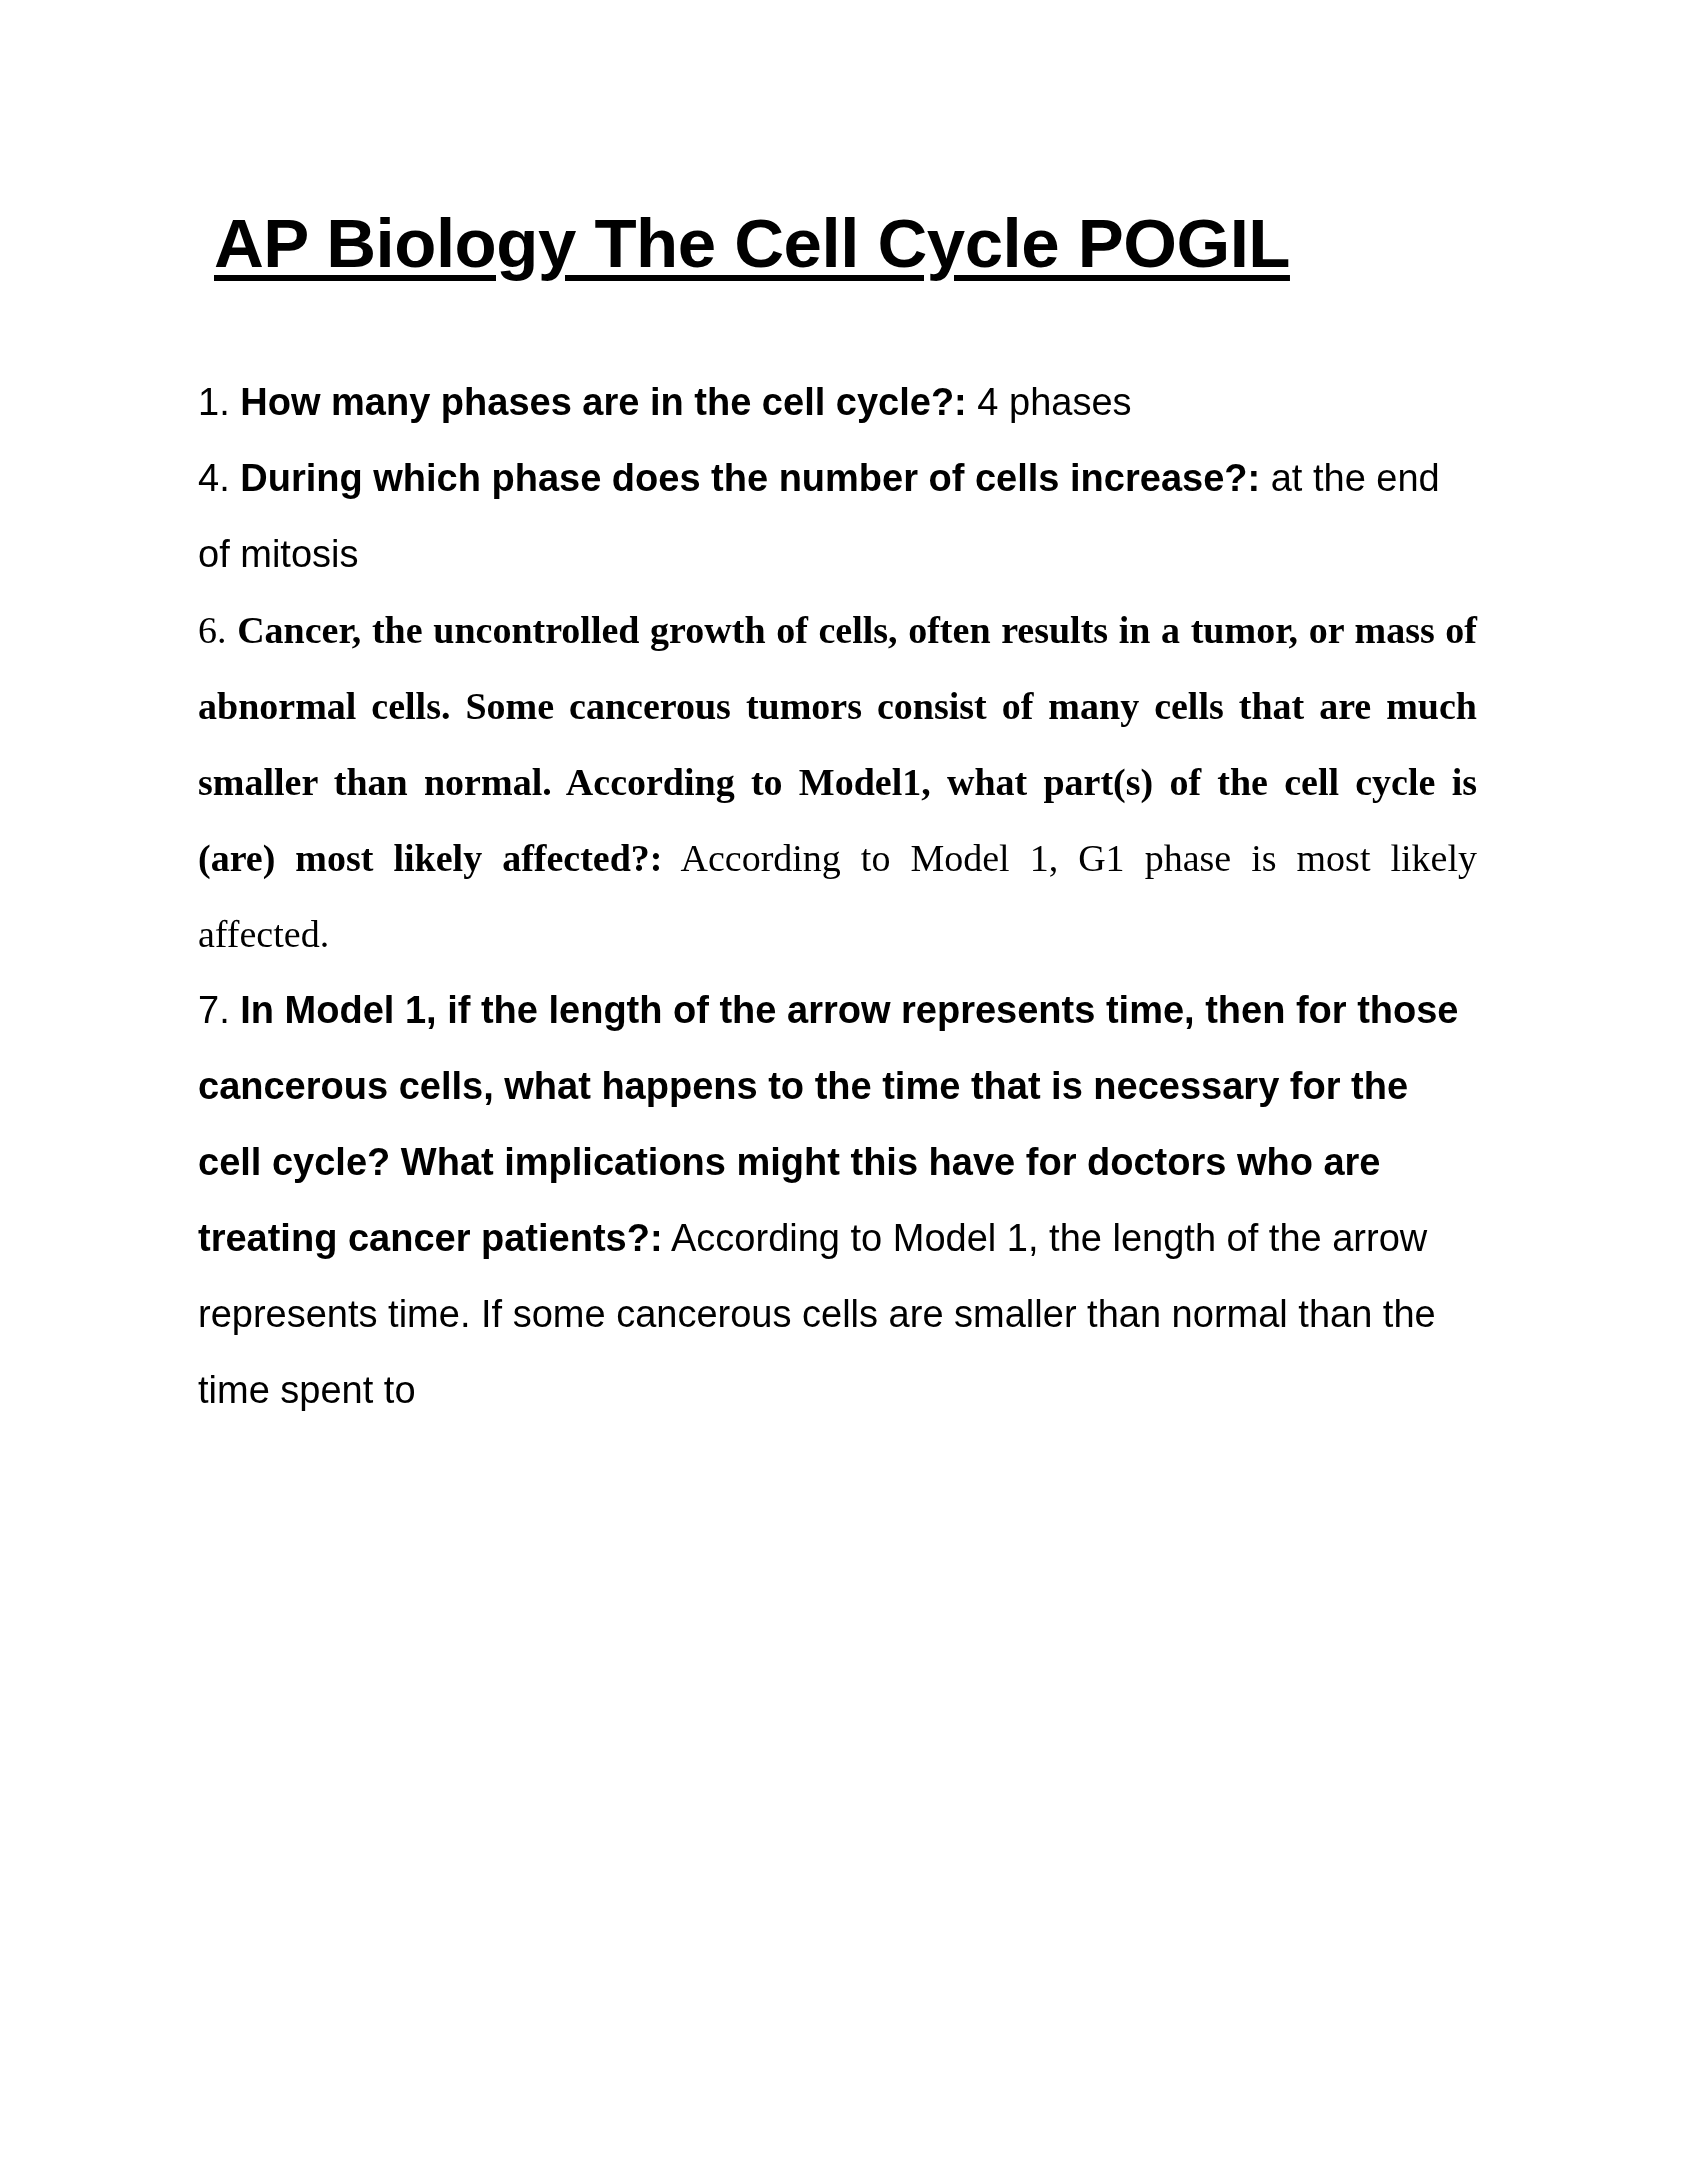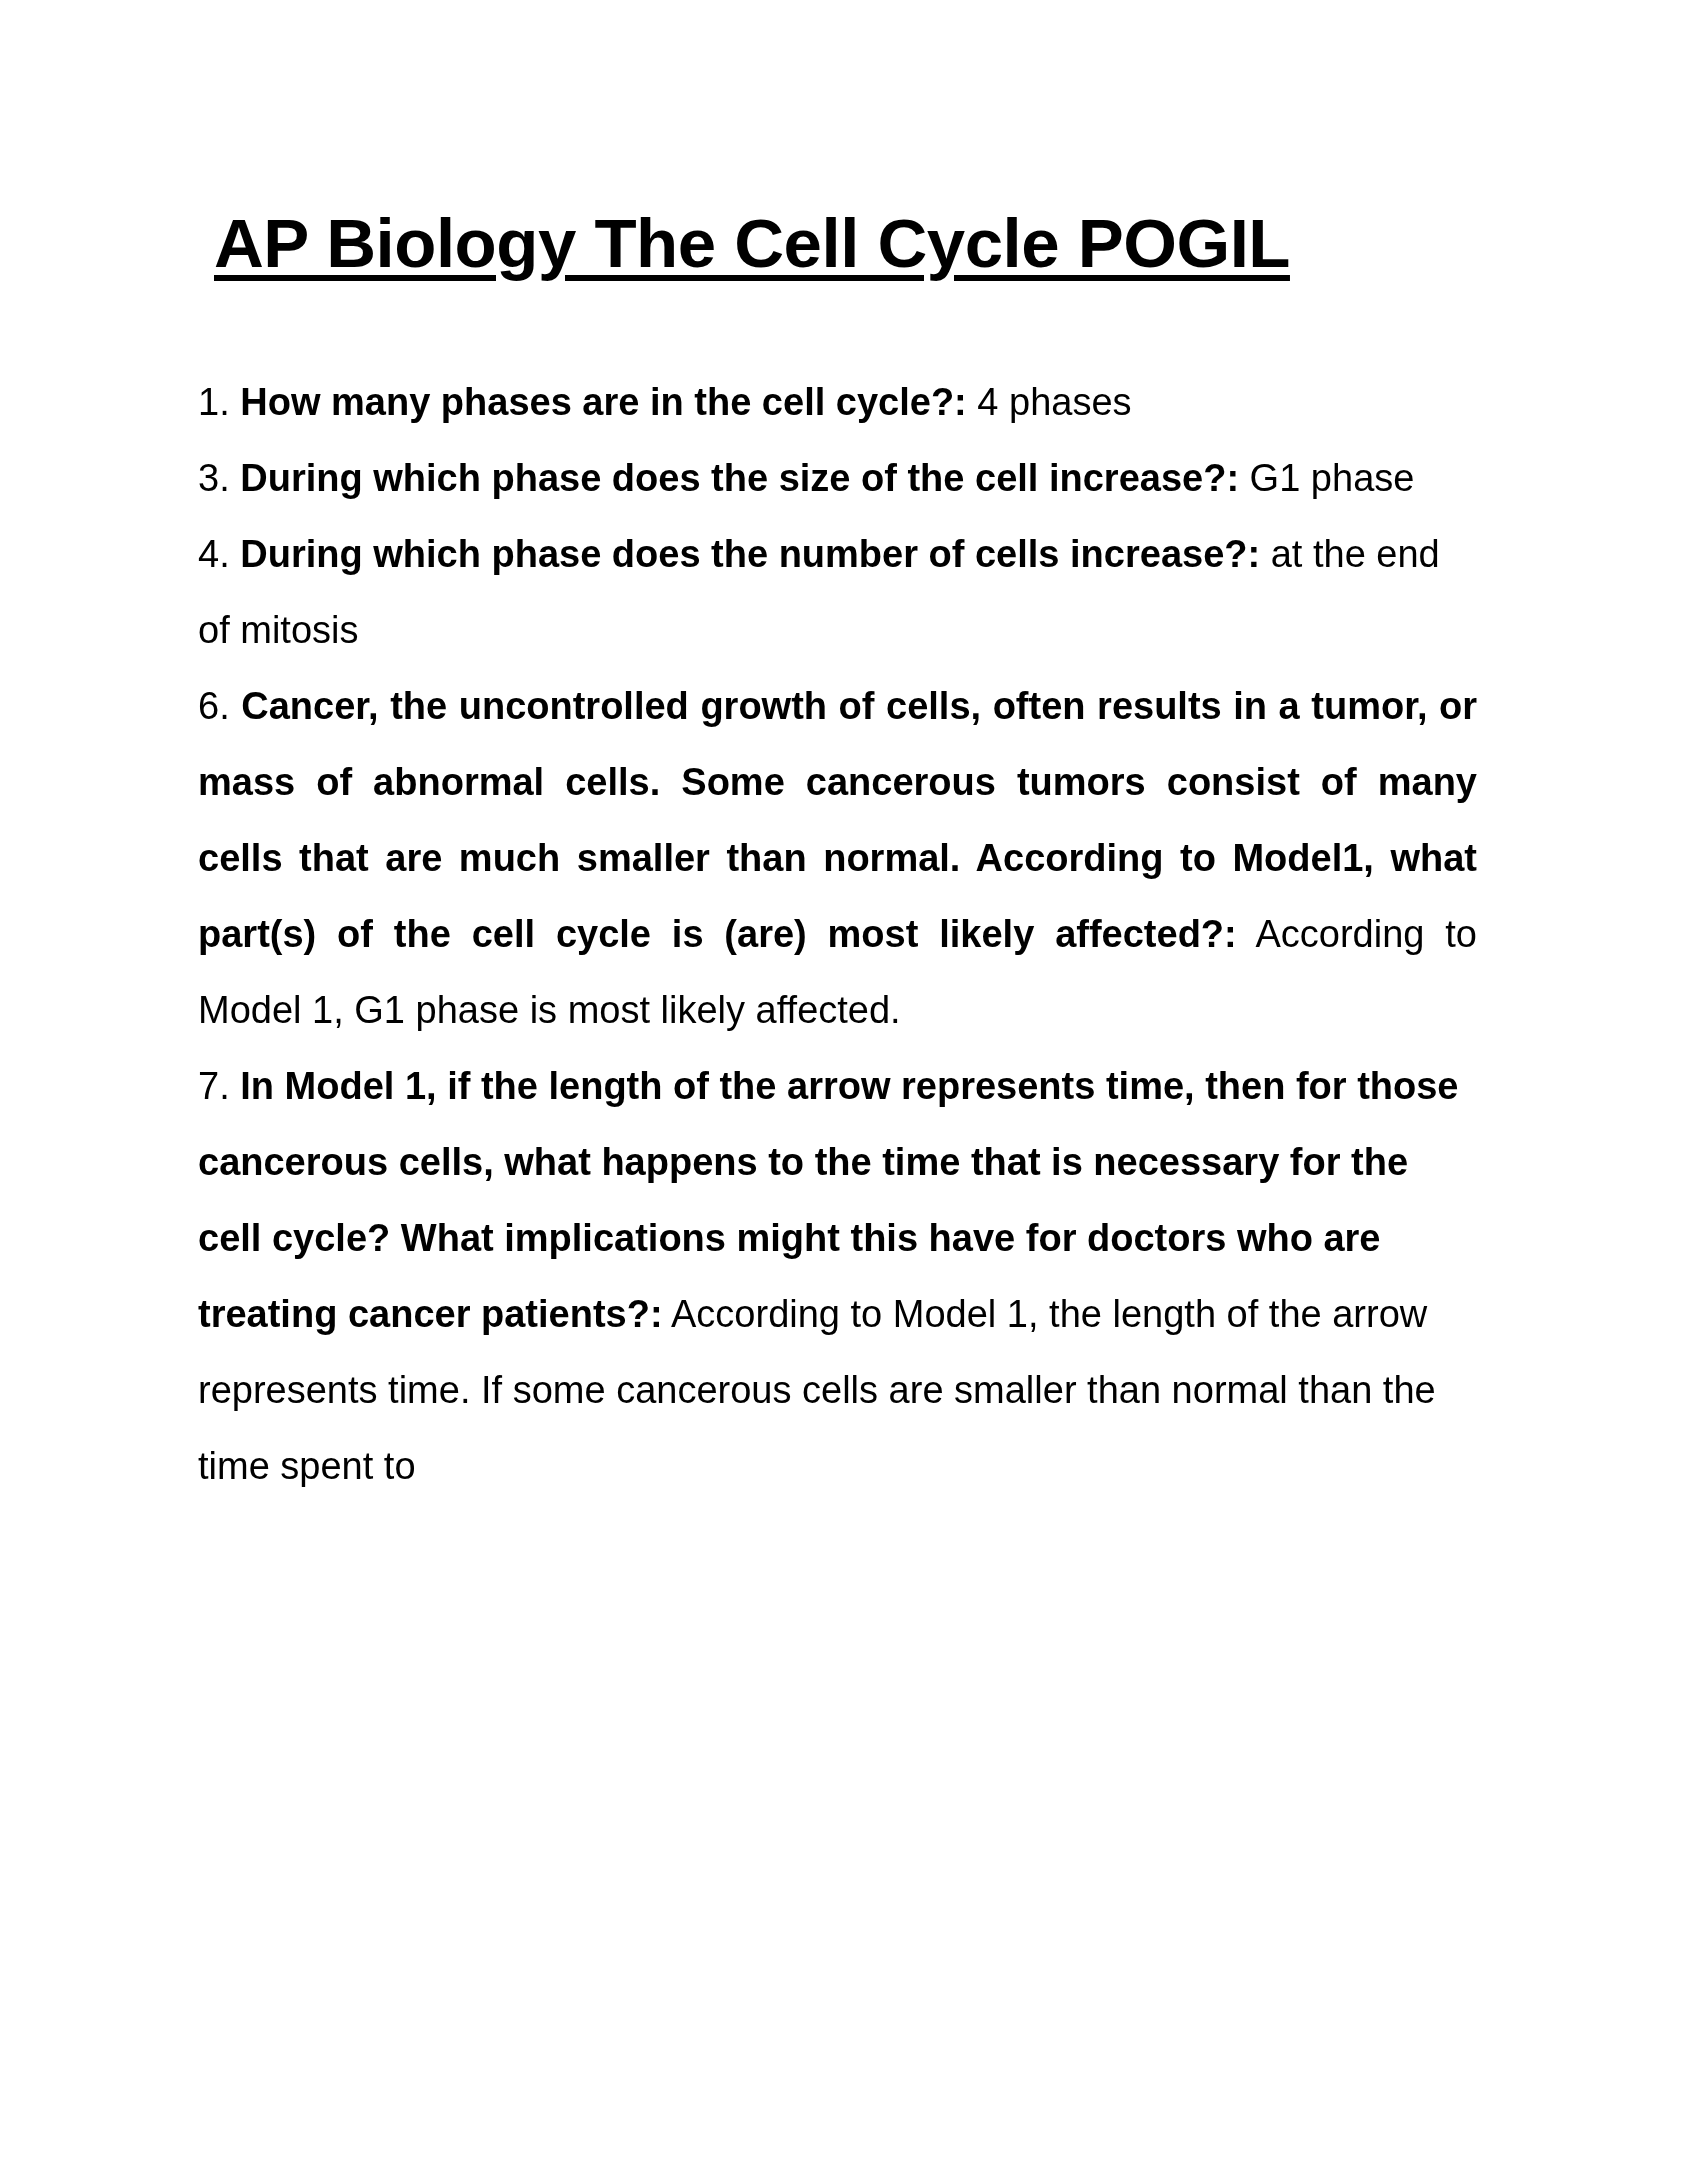--- a/index.html
+++ b/index.html
@@ -10,36 +10,33 @@
   }
   .title {
     font-size: 69px; font-weight: bold; text-decoration: underline;
     text-decoration-thickness: 6px; text-underline-offset: 8px;
     margin: 16px; line-height: 99px; letter-spacing: -0.5px;
   }
   .qa-list { margin-top: 71px; }
   .qa {
     font-size: 38px; line-height: 76px; margin: 0;
   }
-  .qa.justify { text-align: justify; }
+  .qa.justify { text-align: justify; font-family: Liberation Serif, serif; }
   .q { font-weight: bold; }
   .a { font-weight: normal; }
 </style>
 </head>
 <body>
 
 <div class="page">
   <h1 class="title">AP Biology The Cell Cycle POGIL</h1>
 
   <div class="qa-list">
     <p class="qa">
       <span>1. </span><span class="q">How many phases are in the cell cycle?:</span><span class="a"> 4 phases</span>
-    </p>
-    <p class="qa">
-      <span>3. </span><span class="q">During which phase does the size of the cell increase?:</span><span class="a"> G1 phase</span>
     </p>
     <p class="qa">
       <span>4. </span><span class="q">During which phase does the number of cells increase?:</span><span class="a"> at the end of mitosis</span>
     </p>
     <p class="qa justify">
       <span>6. </span><span class="q">Cancer, the uncontrolled growth of cells, often results in a tumor, or mass of abnormal cells. Some cancerous tumors consist of many cells that are much smaller than normal. According to Model1, what part(s) of the cell cycle is (are) most likely affected?:</span><span class="a"> According to Model 1, G1 phase is most likely affected.</span>
     </p>
     <p class="qa">
       <span>7. </span><span class="q">In Model 1, if the length of the arrow represents time, then for those cancerous cells, what happens to the time that is necessary for the cell cycle? What implications might this have for doctors who are treating cancer patients?:</span><span class="a"> According to Model 1, the length of the arrow represents time. If some cancerous cells are smaller than normal than the time spent to</span>
     </p>

